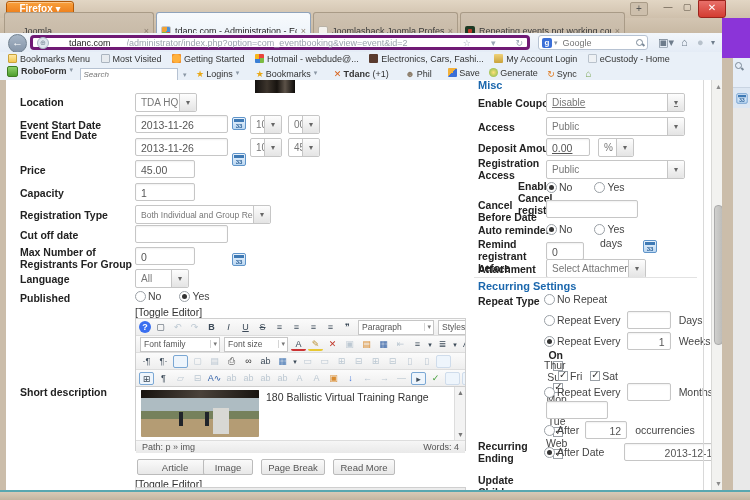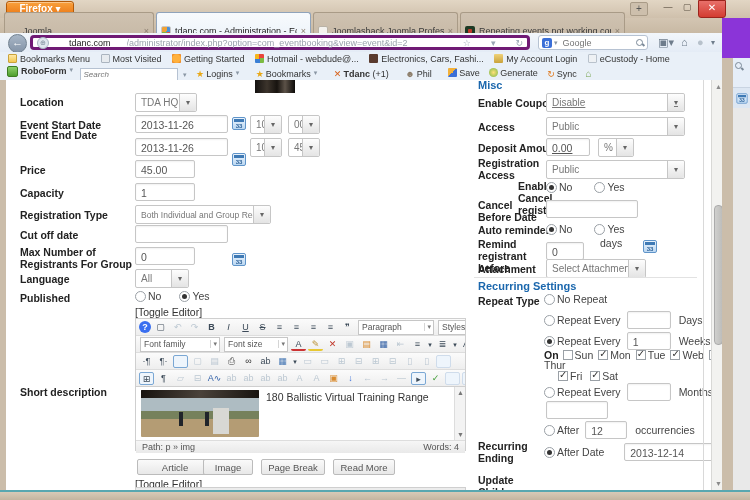--- a/index.html
+++ b/index.html
@@ -80,21 +80,21 @@
   .sel{background:#fff;border:1px solid #c6c6c6;border-radius:2px;height:19px;display:flex;align-items:center;font-size:10px;color:#777;box-sizing:border-box;}
   .sel .st{flex:1;padding:0 5px;white-space:nowrap;overflow:hidden;}
   .sel .sb{width:16px;height:100%;border-left:1px solid #c6c6c6;background:linear-gradient(#fdfdfd,#e4e4e4);color:#666;font-size:8px;text-align:center;line-height:17px;flex:none;border-radius:0 2px 2px 0;}
   .cal{width:14px;height:13px;background:linear-gradient(#eaf3fc,#bcd8f2);border:1px solid #5f94c9;border-radius:2px;box-sizing:border-box;position:relative;}
   .cal::before{content:"";position:absolute;left:1px;right:1px;top:1px;height:3px;background:#3f7ab5;}
   .cal::after{content:"33";position:absolute;left:0;right:0;top:4px;font-size:6px;line-height:8px;color:#2f6399;text-align:center;font-weight:bold;}
   .radio{width:11px;height:11px;border:1px solid #9aa0a6;border-radius:50%;background:#fff;box-sizing:border-box;position:relative;flex:none;}
   .radio.on::after{content:"";position:absolute;left:2px;top:2px;width:5px;height:5px;border-radius:50%;background:#333;}
   .cb{width:10px;height:10px;border:1px solid #9aa0a6;background:#fff;box-sizing:border-box;position:relative;flex:none;}
   .cb.on::after{content:"✓";position:absolute;left:0;top:-3px;font-size:10px;color:#333;}
-  .hflex{display:flex;align-items:center;}
+  .hflex{display:flex;align-items:center;text-align:right;}
   .heading-blue{font-size:11px;font-weight:bold;color:#1b67ad;}
   .toggle-link{font-size:10.5px;color:#333;}
 
   
   .edbox{left:135px;top:318px;width:331px;height:133px;border:1px solid #cfcfcf;box-sizing:border-box;background:#fff;}
   .edrow{height:16px;background:linear-gradient(#fbfbfb,#eeeeee);border-bottom:1px solid #ddd;display:flex;align-items:center;padding:0 2px;overflow:hidden;}
   .ti{width:15px;height:13px;margin:0 1px;font-size:9px;text-align:center;line-height:13px;color:#3c4a58;flex:none;border-radius:2px;}
   .ti.dis{color:#bcc8d2;}
   .ti.frame{border:1px solid #7aa7d4;box-sizing:border-box;background:#eef5fc;}
   .ti.help{background:#3a6ff0;color:#fff;border-radius:50%;width:12px;height:12px;line-height:12px;font-weight:bold;}
@@ -525,21 +525,21 @@
       <span class="txt" style="margin-left:2px;">Repeat Every</span>
     <span class="inp" style="width:44px;margin-left:6px;"></span>
     <span class="txt" style="margin-left:8px;">Days</span>
   </div>
   <div class="abs hflex" style="left:544px;top:332px;">
     <span class="radio on"></span>
       <span class="txt" style="margin-left:2px;">Repeat Every</span>
     <span class="inp" style="width:44px;margin-left:6px;">1</span>
     <span class="txt" style="margin-left:8px;">Weeks</span>
   </div>
-  <div class="abs hflex" style="left:544px;top:349px;">
+  <div class="abs hflex" style="left:544px;top:349px;flex-direction:column;">
     <span class="lbl">On</span>
     <span class="cb" style="margin-left:4px;"></span>
       <span class="txt" style="margin-left:2px;">Sun</span>
     <span class="cb on" style="margin-left:5px;"></span>
       <span class="txt" style="margin-left:2px;">Mon</span>
     <span class="cb on" style="margin-left:5px;"></span>
       <span class="txt" style="margin-left:2px;">Tue</span>
     <span class="cb on" style="margin-left:5px;"></span>
       <span class="txt" style="margin-left:2px;">Web</span>
     <span class="cb on" style="margin-left:5px;"></span>

